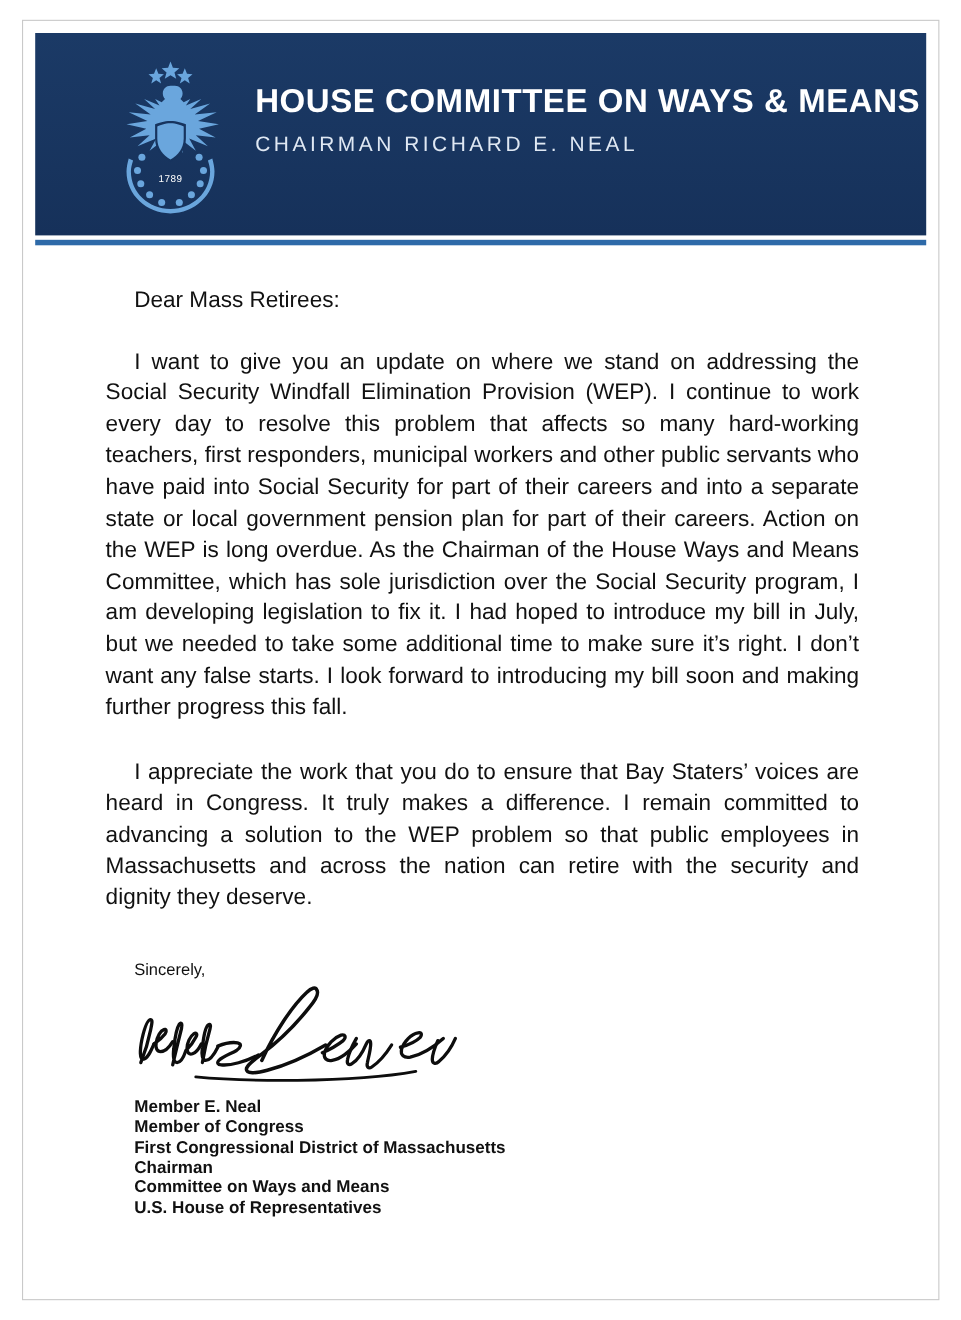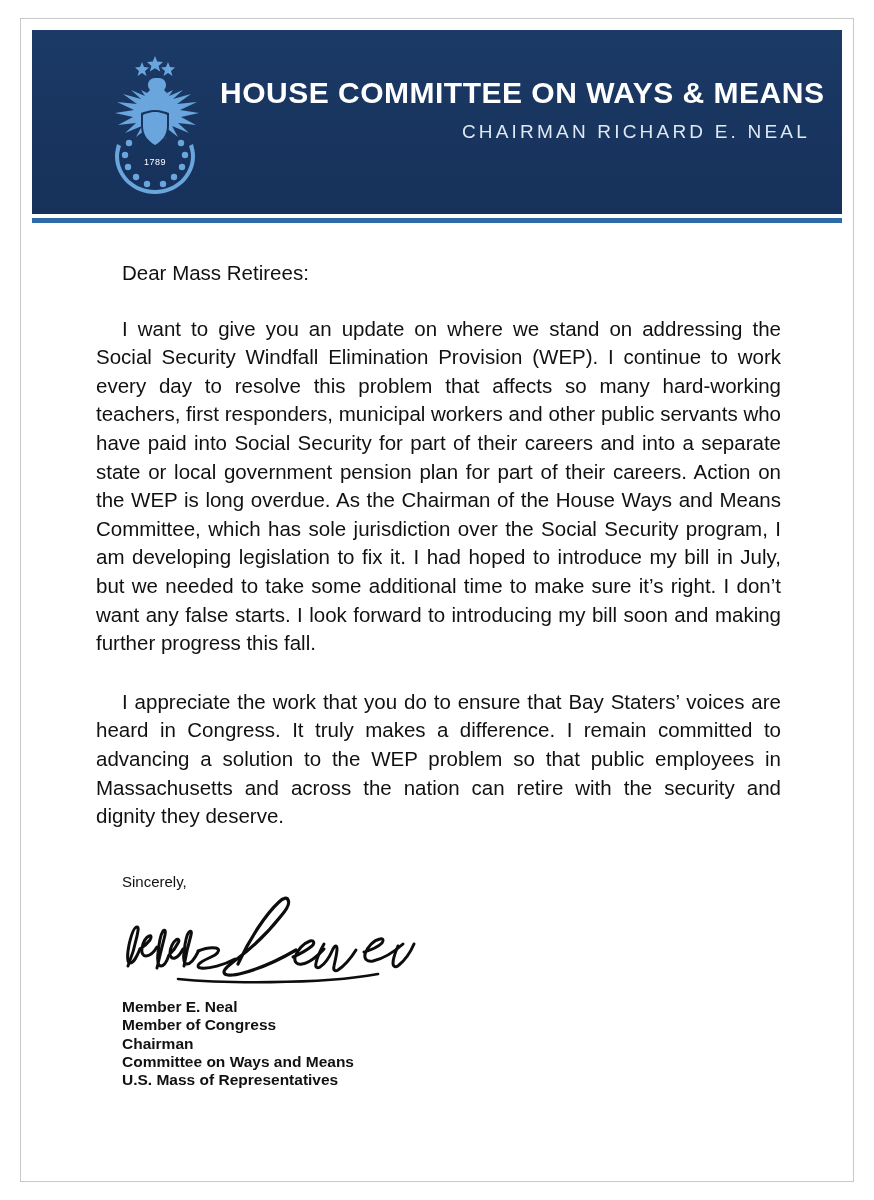--- a/index.html
+++ b/index.html
@@ -57,24 +57,24 @@
   .seal {
     position: absolute;
     left: 48px;
     top: 18px;
     width: 150px;
     height: 150px;
   }
 
   .lh-text {
     position: absolute;
-    left: 188px;
+    left: 200px;
     top: 46px;
     width: 590px;
-    text-align: right;
+    text-align: left;
     color: #ffffff;
   }
   .lh-title {
     font-size: 30px;
     font-weight: bold;
     letter-spacing: 0.5px;
     line-height: 1.15;
     white-space: nowrap;
   }
   .lh-sub {
@@ -206,20 +206,21 @@
             <path d="M246 58c7-2 14-5 18-9 2-3 1-5-2-4-6 1-13 8-15 15-1 5 2 8 8 7 9-2 21-9 30-17" stroke-width="3"></path>
             <path d="M280 52c-3 7-5 13-5 17 0 4 3 5 6 2 6-5 12-14 15-21" stroke-width="3"></path>
             <path d="M60 85c40 4 140 6 200-5" stroke-width="2.6"></path>
           </g>
         </svg>
       </div>
 
       <div class="signer-block">
         <div>Member E. Neal</div>
         <div>Member of Congress</div>
+        <div>First Congressional District of Massachusetts</div>
         <div>Chairman</div>
         <div>Committee on Ways and Means</div>
-        <div>U.S. Mass of Representatives</div>
+        <div>U.S. House of Representatives</div>
       </div>
 
     </div>
   </div>
 </div>
 
 </body></html>

